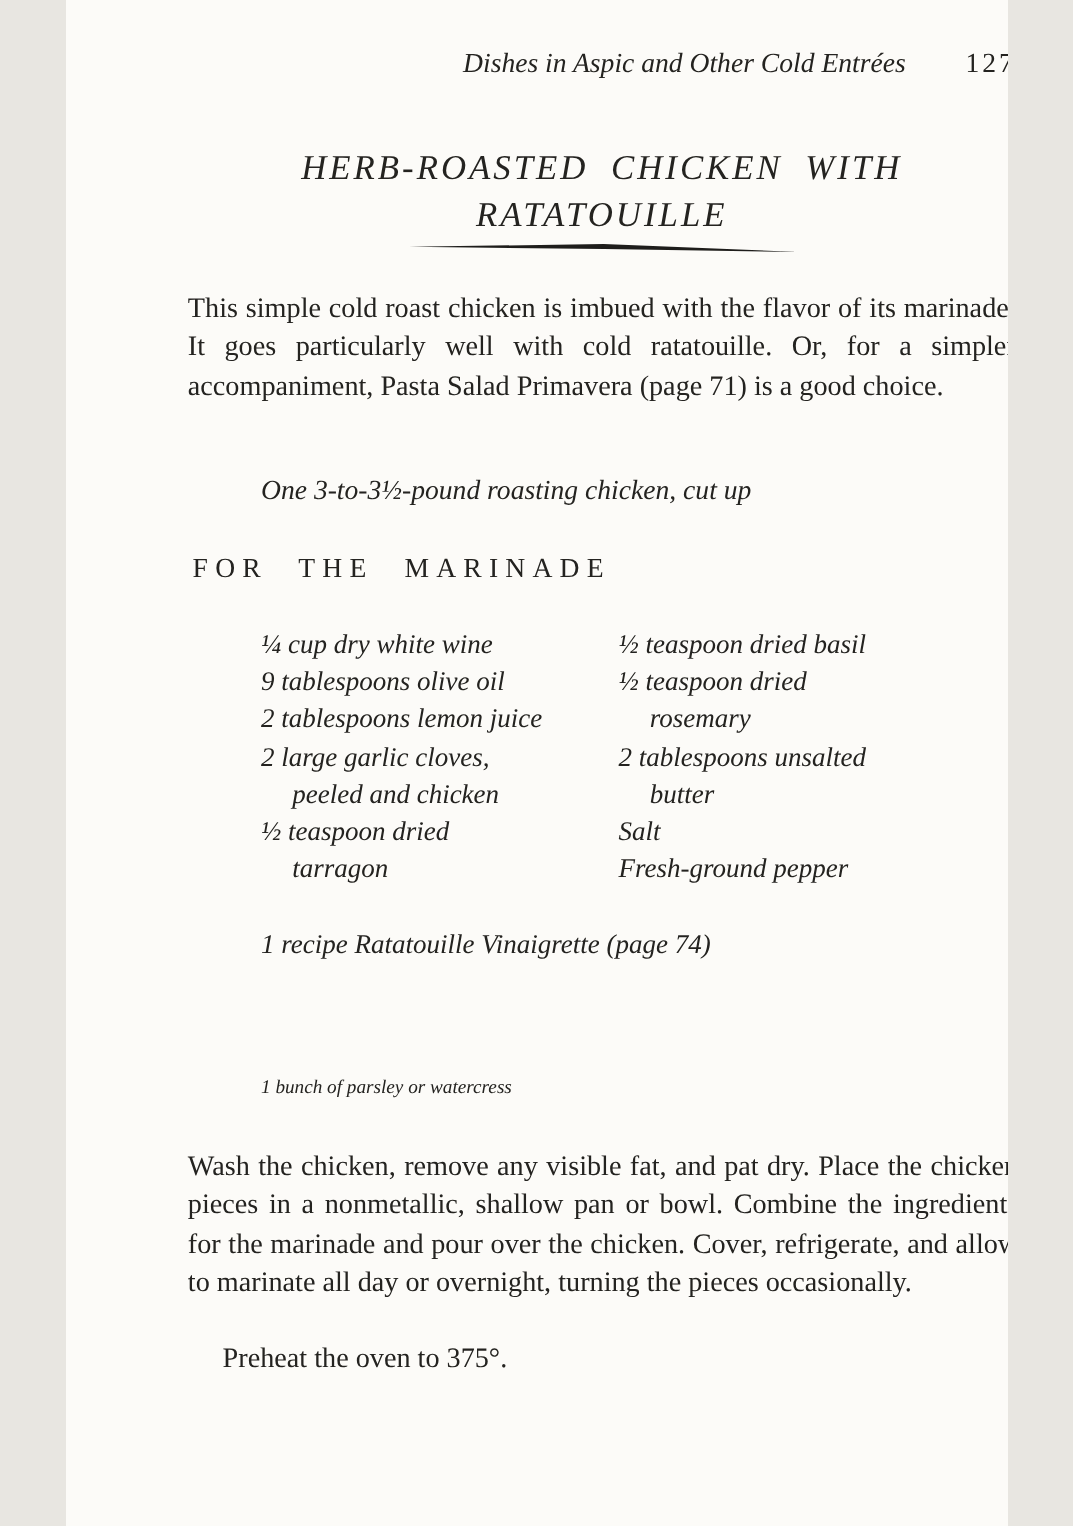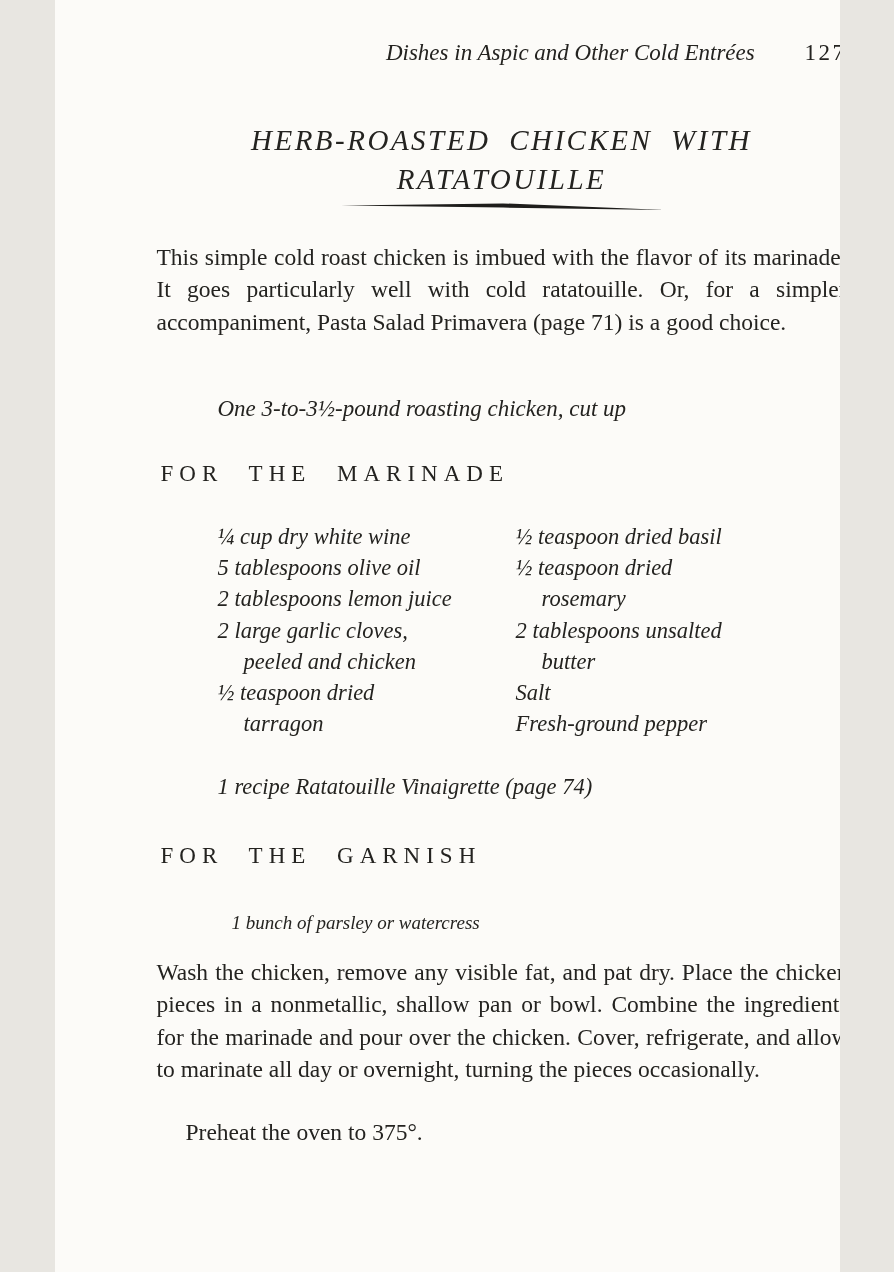--- a/index.html
+++ b/index.html
@@ -97,23 +97,23 @@
     top: 774px;
     left: 163px;
     margin: 0;
     font-style: italic;
     font-size: 22.5px;
   }
   .garnish-item {
     position: absolute;
     top: 898px;
     left: 163px;
-    margin: 14px;
+    margin: 0;
     font-style: italic;
-    font-size: 19px;
+    font-size: 16px;
   }
   .instructions {
     position: absolute;
     top: 956px;
     left: 102px;
     width: 692px;
     margin: 0;
     font-size: 23.5px;
     line-height: 32.4px;
     text-align: justify;
@@ -149,41 +149,40 @@
 
   <p class="intro">This simple cold roast chicken is imbued with the flavor of its marinade. It goes particularly well with cold ratatouille. Or, for a simpler accompaniment, Pasta Salad Primavera (page 71) is a good choice.</p>
 
   <p class="lead-ingredient">One 3-to-3½-pound roasting chicken, cut up</p>
 
   <h2 class="section-heading heading-marinade">FOR THE MARINADE</h2>
 
   <div class="ingredients">
     <div class="ing-col-left">
         <div class="ing-line">¼ cup dry white wine</div>
-        <div class="ing-line">5 tablespoons olive oil</div>
+        <div class="ing-line">9 tablespoons olive oil</div>
         <div class="ing-line">2 tablespoons lemon juice</div>
         <div class="ing-line">2 large garlic cloves,</div>
         <div class="ing-line cont">peeled and chicken</div>
         <div class="ing-line">½ teaspoon dried</div>
         <div class="ing-line cont">tarragon</div>
       </div>
     <div class="ing-col-right">
         <div class="ing-line">½ teaspoon dried basil</div>
         <div class="ing-line">½ teaspoon dried</div>
         <div class="ing-line cont">rosemary</div>
         <div class="ing-line">2 tablespoons unsalted</div>
         <div class="ing-line cont">butter</div>
         <div class="ing-line">Salt</div>
         <div class="ing-line">Fresh-ground pepper</div>
       </div>
   </div>
 
   <p class="recipe-ref">1 recipe Ratatouille Vinaigrette (page 74)</p>
 
-  <h2 class="section-heading heading-garnish">FOR THE GARNISH</h2>
 
   <p class="garnish-item">1 bunch of parsley or watercress</p>
 
   <p class="instructions">Wash the chicken, remove any visible fat, and pat dry. Place the chicken pieces in a nonmetallic, shallow pan or bowl. Combine the ingredients for the marinade and pour over the chicken. Cover, refrigerate, and allow to marinate all day or overnight, turning the pieces occasionally.</p>
 
   <p class="preheat">Preheat the oven to 375°.</p>
 
 </div>
 
 </body></html>

